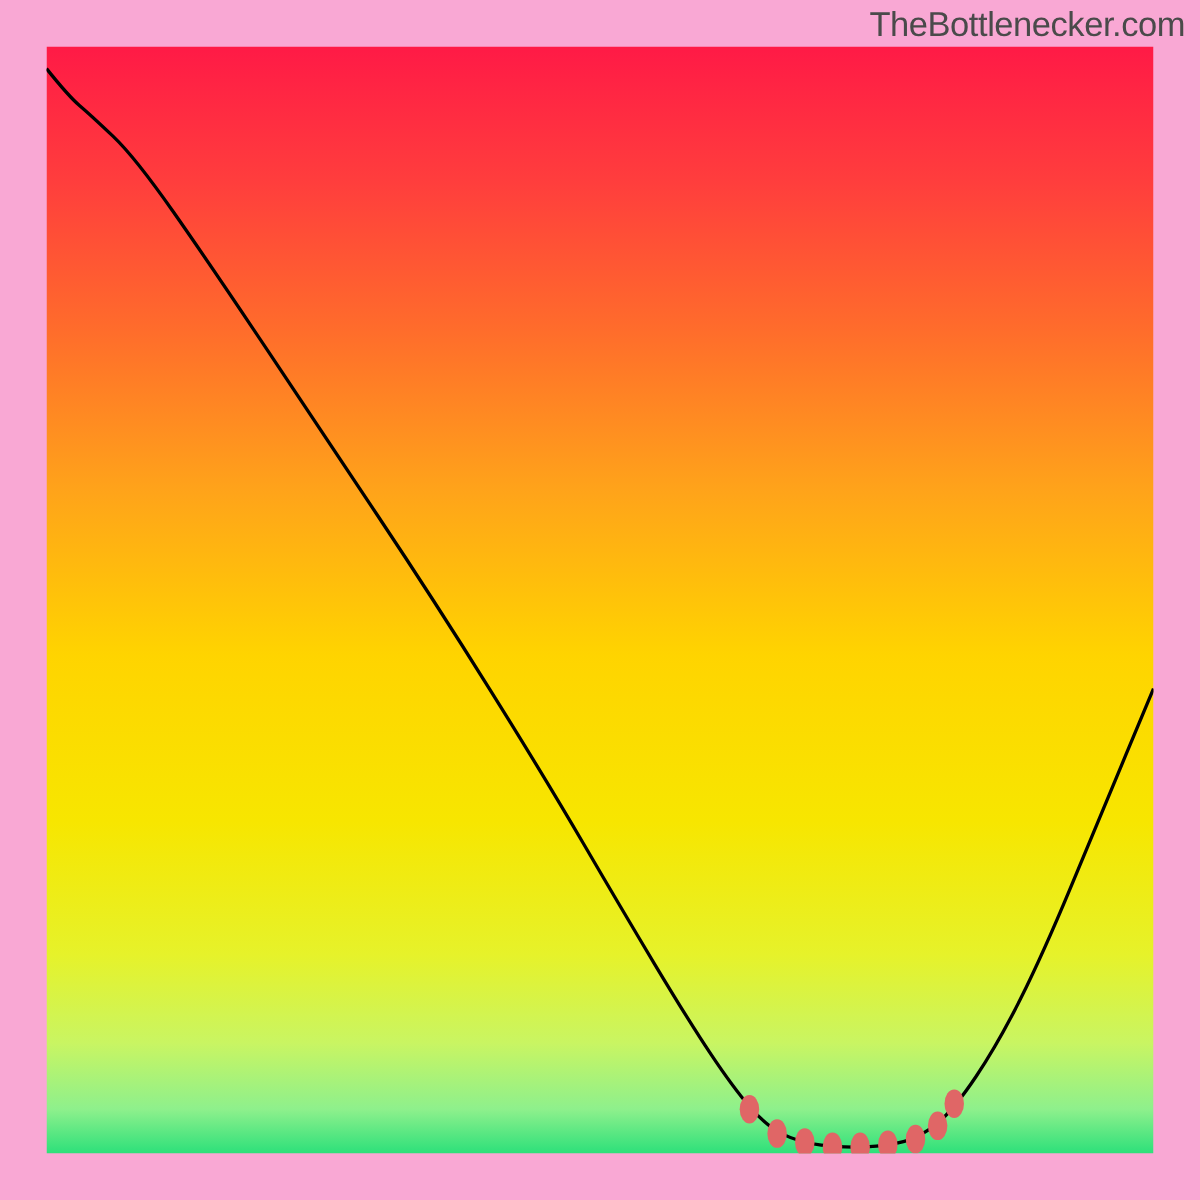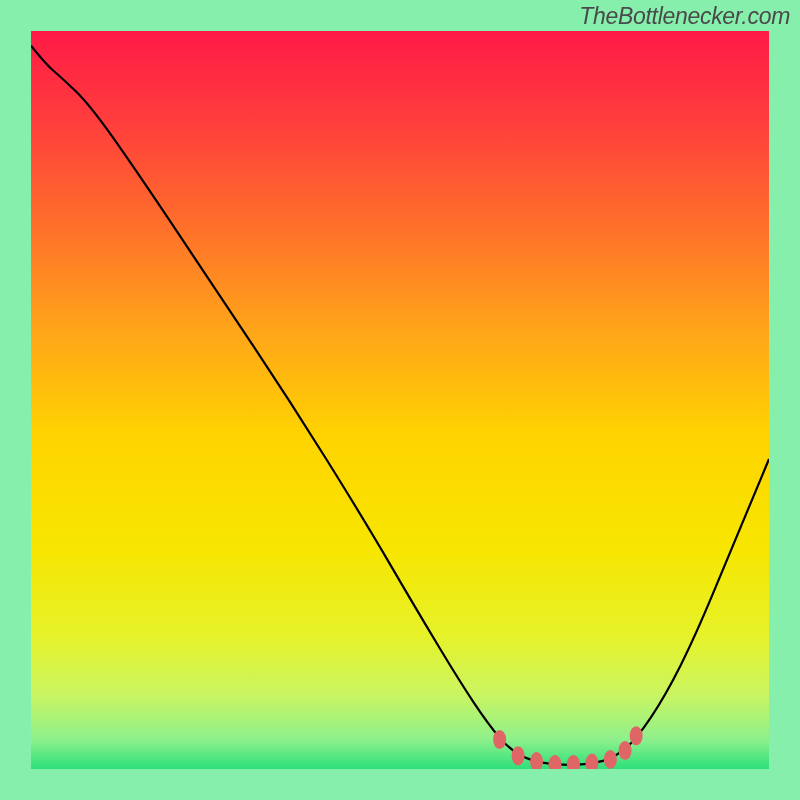--- a/index.html
+++ b/index.html
@@ -8,22 +8,21 @@
     width: 800px;
     height: 800px;
     overflow: hidden;
     background: #000;
     font-family: Arial, sans-serif;
   }
   .container {
     position: relative;
     width: 800px;
     height: 800px;
-    background: #86efac;
-    font-style: italic;
+    background: #f9a8d4;
   }
   .watermark {
     position: absolute;
     top: 3px;
     right: 10px;
     color: #4a4a4a;
     font-size: 23px;
     font-weight: 500;
     z-index: 10;
     letter-spacing: -0.3px;

